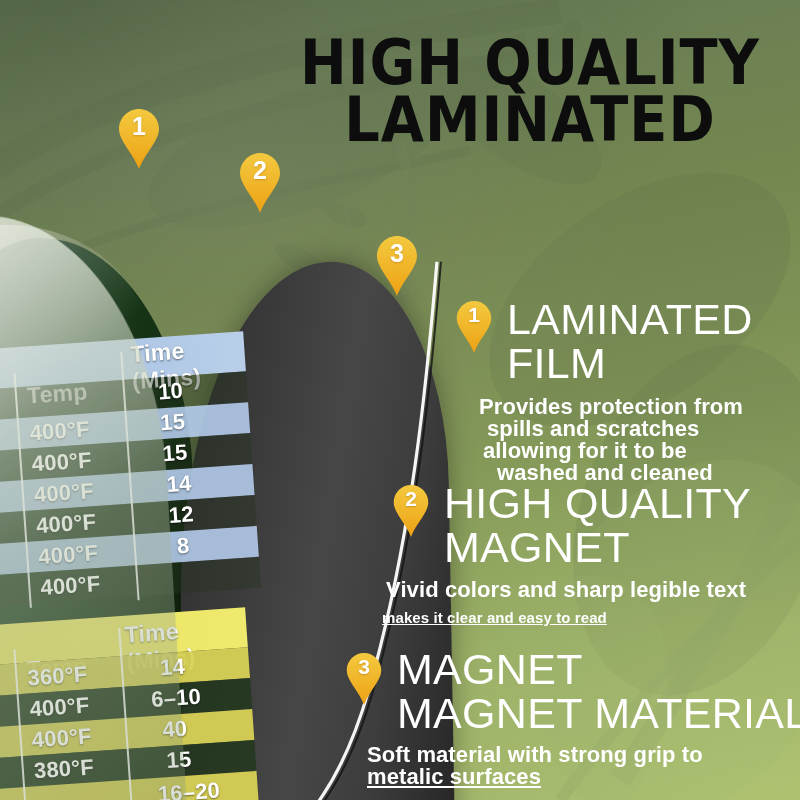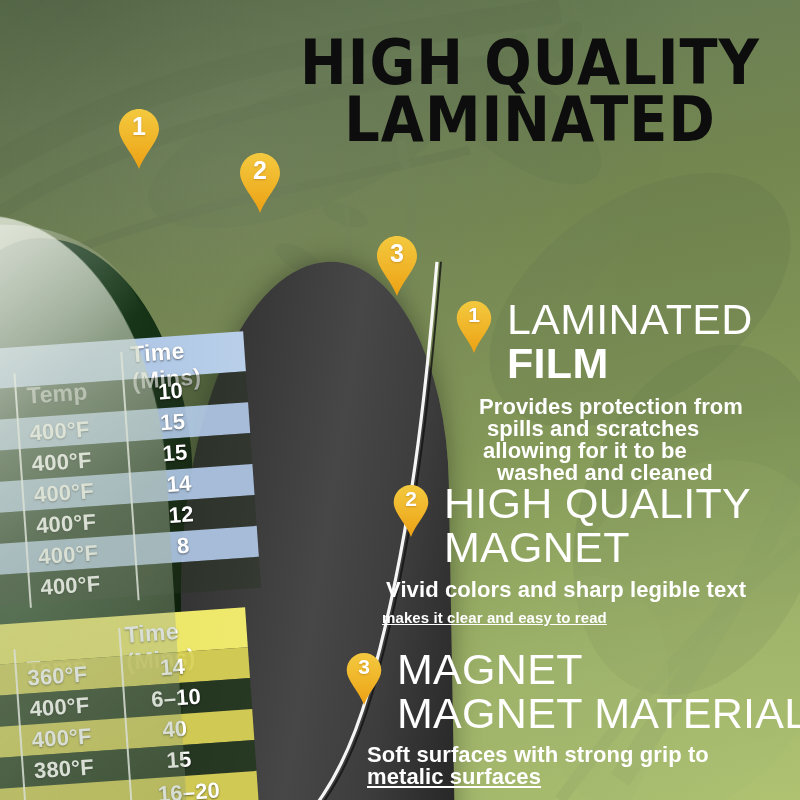--- a/index.html
+++ b/index.html
@@ -290,21 +290,21 @@
             <stop offset="0%" stop-color="#f3c93f"></stop>
               <stop offset="55%" stop-color="#f0b428"></stop>
               <stop offset="100%" stop-color="#eda013"></stop>
           </linearGradient>
         </defs>
         <path d="M22,1 C33,1 42,10 42,21 C42,33 28,45 22,61 C16,45 2,33 2,21 C2,10 11,1 22,1 Z" fill="url(#fg1)"></path>
       </svg>
       <div class="num" style="width:38px;top:4px;font-size:21px;line-height:21px;">1</div>
     </div>
     <div class="fhead" style="position:absolute;left:52px;top:-2px;font-size:43px;white-space:nowrap;">LAMINATED</div>
-    <div class="fhead" style="position:absolute;left:52px;top:42px;font-size:43px;white-space:nowrap;font-weight:bold;">FILM</div>
+    <div class="fhead" style="position:absolute;left:52px;top:42px;font-size:43px;white-space:nowrap;">FILM</div>
     <div class="fdesc" style="position:absolute;left:24px;top:96px;font-size:22px;white-space:nowrap;">Provides protection from</div>
     <div class="fdesc" style="position:absolute;left:32px;top:118px;font-size:22px;white-space:nowrap;">spills and scratches</div>
     <div class="fdesc" style="position:absolute;left:28px;top:140px;font-size:22px;white-space:nowrap;">allowing for it to be</div>
     <div class="fdesc" style="position:absolute;left:42px;top:162px;font-size:22px;white-space:nowrap;">washed and cleaned</div>
   </div>
 
   <div class="feat" style="left:392px;top:484px;">
     <div class="pin" style="left:0;top:0;width:38px;height:54px;">
       <svg width="38" height="54" viewBox="0 0 44 62">
         <defs>
@@ -333,20 +333,20 @@
               <stop offset="55%" stop-color="#f0b428"></stop>
               <stop offset="100%" stop-color="#eda013"></stop>
           </linearGradient>
         </defs>
         <path d="M22,1 C33,1 42,10 42,21 C42,33 28,45 22,61 C16,45 2,33 2,21 C2,10 11,1 22,1 Z" fill="url(#fg3)"></path>
       </svg>
       <div class="num" style="width:38px;top:4px;font-size:21px;line-height:21px;">3</div>
     </div>
     <div class="fhead" style="position:absolute;left:52px;top:-4px;font-size:43px;white-space:nowrap;">MAGNET</div>
     <div class="fhead" style="position:absolute;left:52px;top:40px;font-size:43px;white-space:nowrap;">MAGNET MATERIAL</div>
-    <div class="fdesc" style="position:absolute;left:22px;top:92px;font-size:22px;white-space:nowrap;">Soft surfaces with strong grip to</div>
+    <div class="fdesc" style="position:absolute;left:22px;top:92px;font-size:22px;white-space:nowrap;">Soft material with strong grip to</div>
     <div class="fdesc" style="position:absolute;left:22px;top:114px;font-size:22px;white-space:nowrap;text-decoration:underline;">metalic surfaces</div>
   </div>
 
   <div class="sheet film"></div>
   <div class="film-sheen"></div>
 
 </div>
 
 </body></html>

